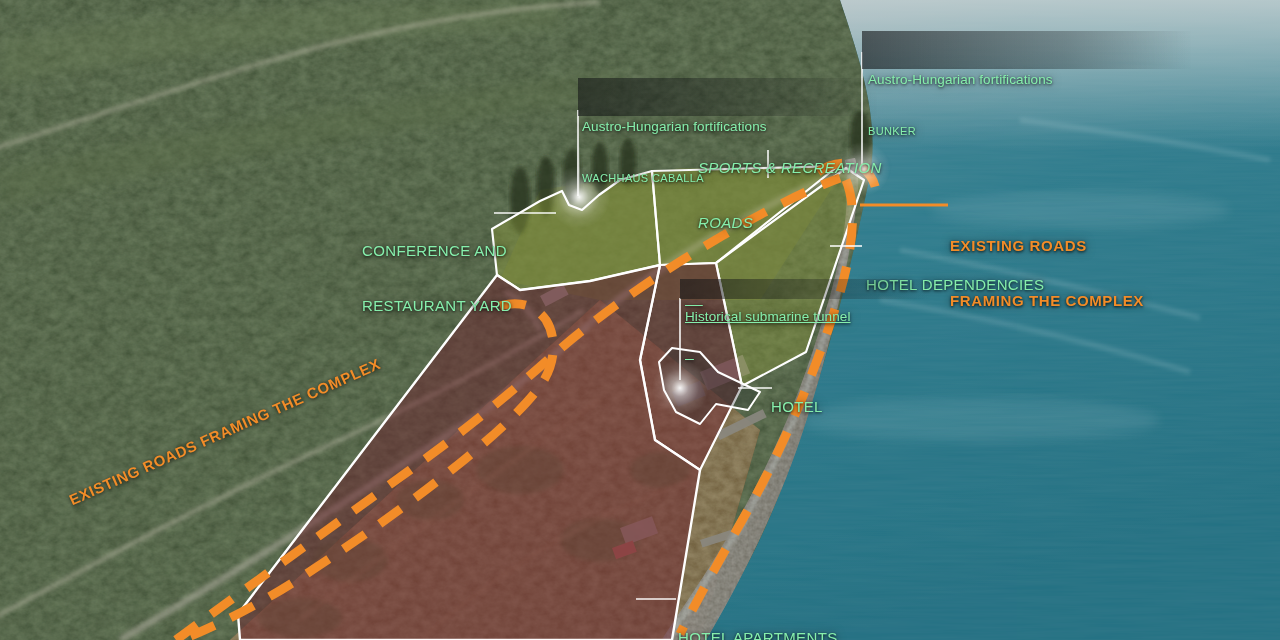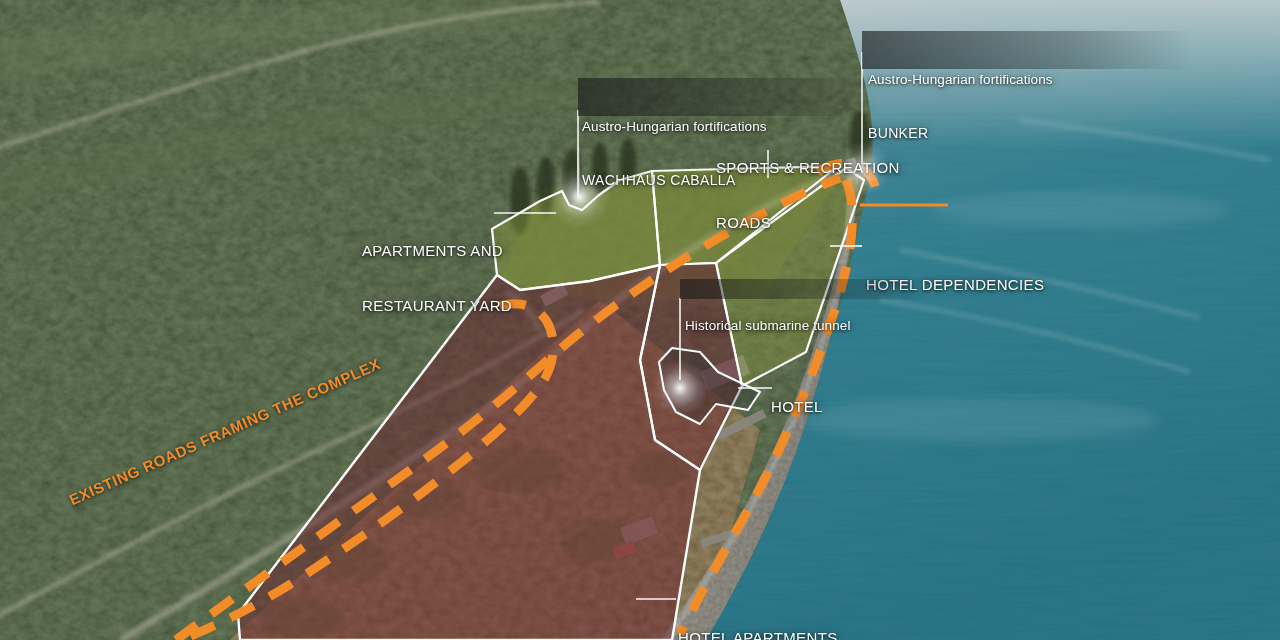--- a/index.html
+++ b/index.html
@@ -6,28 +6,28 @@
   html,body{margin:0;padding:0;background:#000;}
   #stage{
     position:relative;width:1280px;height:640px;overflow:hidden;
     font-family:"Liberation Sans",sans-serif;
     background:#2c6f80;
   }
   #stage svg.layer{position:absolute;top:0;left:0;width:1280px;height:640px;}
 
   
   .lbl{
-    position:absolute;color:#ffffff;
+    position:absolute;color:#86efac;
     font-family:"Liberation Sans",sans-serif;
     line-height:1.18;white-space:pre;
     text-shadow:0 1px 3px rgba(0,0,0,.85),0 0 10px rgba(0,0,0,.55);
     pointer-events:auto;
   }
   .lbl .small{font-size:13.5px;font-weight:400;letter-spacing:.1px;display:block;}
-  .lbl .caps{font-size:14px;font-weight:400;letter-spacing:.35px;display:block;}
+  .lbl .caps{font-size:11px;font-weight:400;letter-spacing:.35px;display:block;}
   .lbl.big .caps{font-size:15px;}
   .lbl.orange{color:#f28c28;font-weight:700;letter-spacing:.5px;}
   .lbl.orange .caps{font-size:15px;font-weight:700;letter-spacing:.6px;}
 
   
   .scrim{
     position:absolute;pointer-events:none;
     background:linear-gradient(to right,rgba(20,22,24,.62),rgba(20,22,24,.30) 62%,rgba(20,22,24,0));
   }
   .scrim.sm{
@@ -290,43 +290,47 @@
     <span class="small">Austro-Hungarian fortifications</span>
     <span class="caps">WACHHAUS CABALLA</span>
   </div>
 
   <div class="scrim" style="left:862px;top:31px;width:330px;height:38px;"></div>
   <div class="lbl" style="left:868px;top:34px;">
     <span class="small">Austro-Hungarian fortifications</span>
     <span class="caps">BUNKER</span>
   </div>
 
-  <div class="lbl big" style="left:716px;top:121px;">
+  <div class="lbl big" style="left:698px;top:121px;font-style:italic;">
     <span class="caps">SPORTS &amp; RECREATION</span>
     <span class="caps">ROADS</span>
   </div>
 
   <div class="lbl big" style="left:362px;top:204px;">
-    <span class="caps">APARTMENTS AND</span>
+    <span class="caps">CONFERENCE AND</span>
     <span class="caps">RESTAURANT YARD</span>
   </div>
 
   <div class="lbl big" style="left:866px;top:238px;">
     <span class="caps">HOTEL DEPENDENCIES</span>
   </div>
 
   <div class="scrim sm" style="left:680px;top:279px;width:250px;height:20px;"></div>
-  <div class="lbl" style="left:685px;top:280px;">
+  <div class="lbl" style="left:685px;top:271px;text-decoration:underline;">
     <span class="small">Historical submarine tunnel</span>
   </div>
 
   <div class="lbl big" style="left:771px;top:360px;">
     <span class="caps">HOTEL</span>
   </div>
 
   <div class="lbl big" style="left:678px;top:591px;">
     <span class="caps">HOTEL APARTMENTS</span>
   </div>
 
+  <div class="lbl orange" style="left:950px;top:199px;">
+    <span class="caps">EXISTING ROADS</span>
+    <span class="caps">FRAMING THE COMPLEX</span>
+  </div>
 
   <div class="roadcap" style="left:70px;top:492px;transform:rotate(-24deg);">EXISTING ROADS FRAMING THE COMPLEX</div>
 
 </div>
 
 </body></html>

